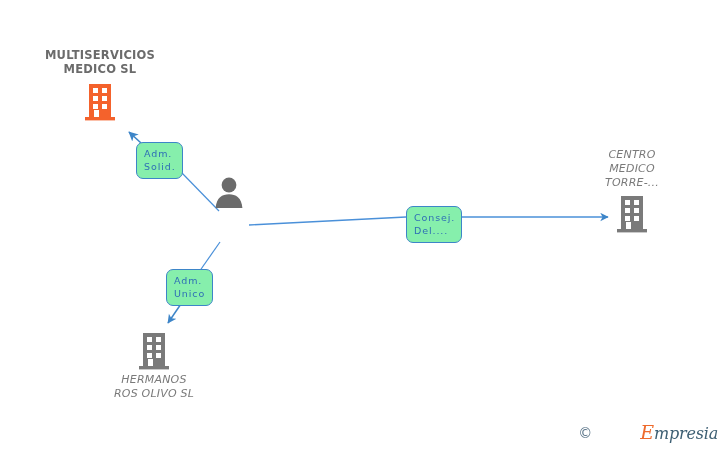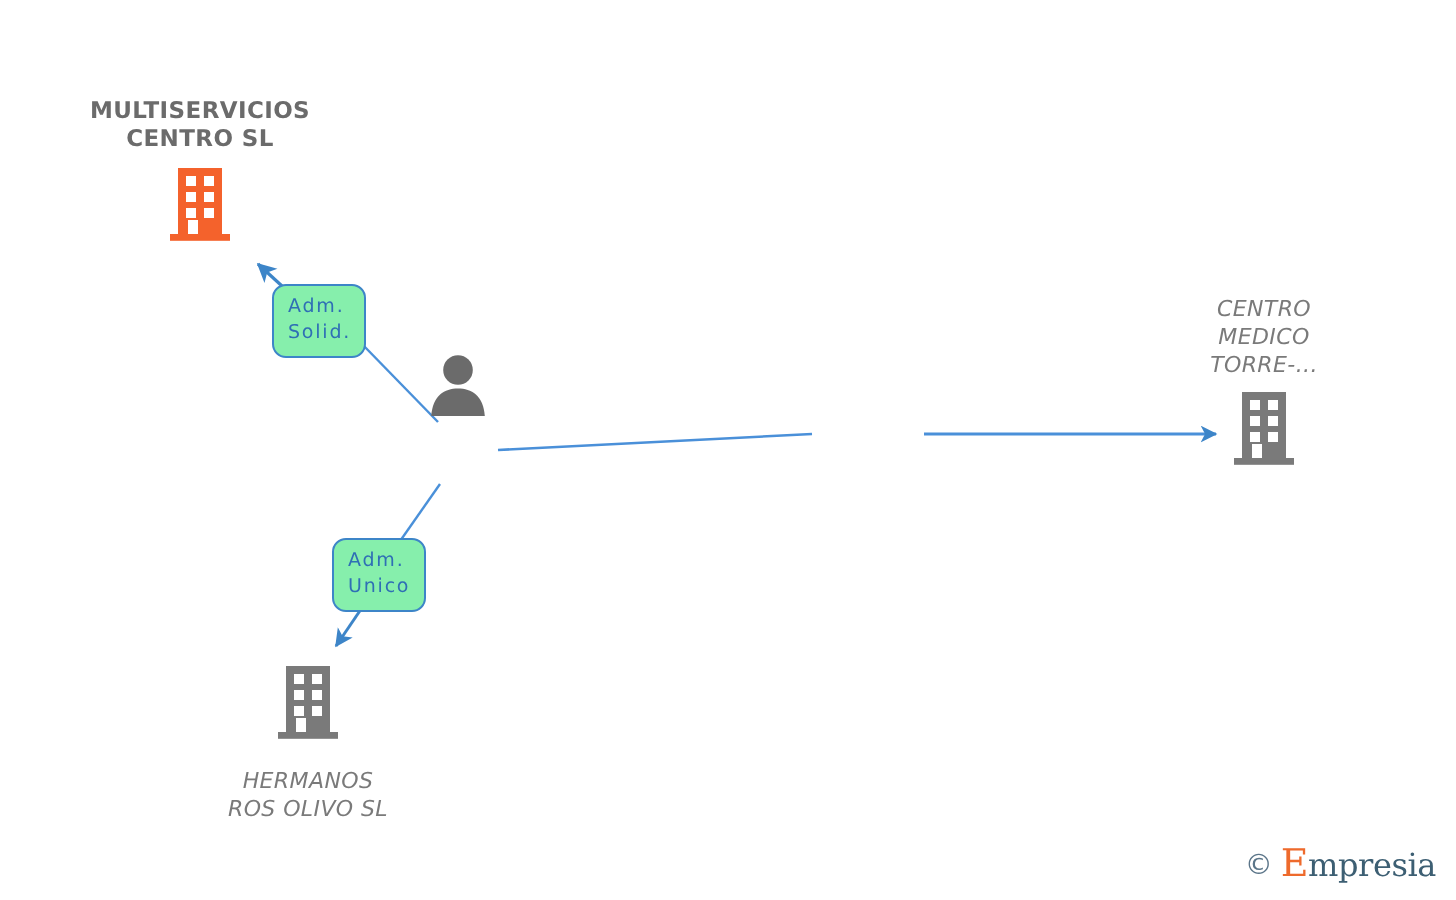--- a/index.html
+++ b/index.html
@@ -85,24 +85,26 @@
     align-items: center;
     gap: 4px;
   }
   .wm-c {
     font-size: 14px;
     color: #5b7589;
     line-height: 1;
   }
   .wm-text {
     font-family: "DejaVu Serif", "Liberation Serif", serif;
+    font-style: italic;
     font-size: 16px;
     line-height: 1;
     color: #3d5f73;
     letter-spacing: -0.2px;
+    margin-left: 44px;
   }
   .wm-text .wm-e {
     color: #ee6a2c;
     font-size: 19px;
   }
 </style>
 </head>
 <body>
 
 <div id="canvas">
@@ -122,21 +124,21 @@
 
     <line x1="462" y1="217" x2="608" y2="217" stroke="#4a90d9" stroke-width="1.4" marker-end="url(#arrowhead)"></line>
 
     <line x1="220" y1="242" x2="199" y2="272" stroke="#4a90d9" stroke-width="1.2"></line>
 
     <line x1="185" y1="298" x2="168" y2="323" stroke="#3d85c8" stroke-width="1.5" marker-end="url(#arrowhead)"></line>
   </svg>
 
   <div class="node" style="left:100px; top:48px;">
     <div class="node-label company-top">MULTISERVICIOS
-CENTRO SL</div>
+MEDICO SL</div>
     <span class="icon-wrap">
       <svg width="38" height="40" viewBox="0 0 38 40" xmlns="http://www.w3.org/2000/svg" style="margin-top:6px;">
         <g fill="#f4622c">
           <rect x="8" y="2" width="22" height="33"></rect>
           <rect x="4" y="35" width="30" height="3.4"></rect>
         </g>
         <g fill="#ffffff">
           <rect x="12" y="6" width="5" height="5"></rect>
           <rect x="21" y="6" width="5" height="5"></rect>
           <rect x="12" y="14" width="5" height="5"></rect>
@@ -154,20 +156,22 @@
 
   <div class="node" style="left:229px; top:170px;">
     <span class="icon-wrap">
       <svg width="34" height="34" viewBox="0 0 34 34" xmlns="http://www.w3.org/2000/svg" style="margin-top:5px;">
         <circle cx="17" cy="10" r="7.4" fill="#6b6b6b"></circle>
         <path d="M3.6 33 C4.4 22.6 10.2 19.2 17 19.2 C23.8 19.2 29.6 22.6 30.4 33 Z" fill="#6b6b6b"></path>
       </svg>
     </span>
   </div>
 
+  <div class="rel-box" style="left:406px; top:206px; width:56px;">Consej.
+Del....</div>
 
   <div class="node" style="left:632px; top:148px;">
     <div class="node-label company">CENTRO
 MEDICO
 TORRE-...</div>
     <span class="icon-wrap">
       <svg width="38" height="40" viewBox="0 0 38 40" xmlns="http://www.w3.org/2000/svg" style="margin-top:4px;">
         <g fill="#7a7a7a">
           <rect x="8" y="2" width="22" height="33"></rect>
           <rect x="4" y="35" width="30" height="3.4"></rect>
@@ -199,21 +203,21 @@
           <rect x="12" y="6" width="5" height="5"></rect>
           <rect x="21" y="6" width="5" height="5"></rect>
           <rect x="12" y="14" width="5" height="5"></rect>
           <rect x="21" y="14" width="5" height="5"></rect>
           <rect x="12" y="22" width="5" height="5"></rect>
           <rect x="21" y="22" width="5" height="5"></rect>
           <rect x="13" y="28" width="5" height="7"></rect>
         </g>
       </svg>
     </span>
-    <div class="node-label company" style="margin-top:13px;">HERMANOS
+    <div class="node-label company" style="margin-top:2px;">HERMANOS
 ROS OLIVO SL</div>
   </div>
 
   <div id="watermark">
     <span class="wm-c">©</span>
     <span class="wm-text"><span class="wm-e">E</span><span>mpresia</span></span>
   </div>
 
 </div>
 

